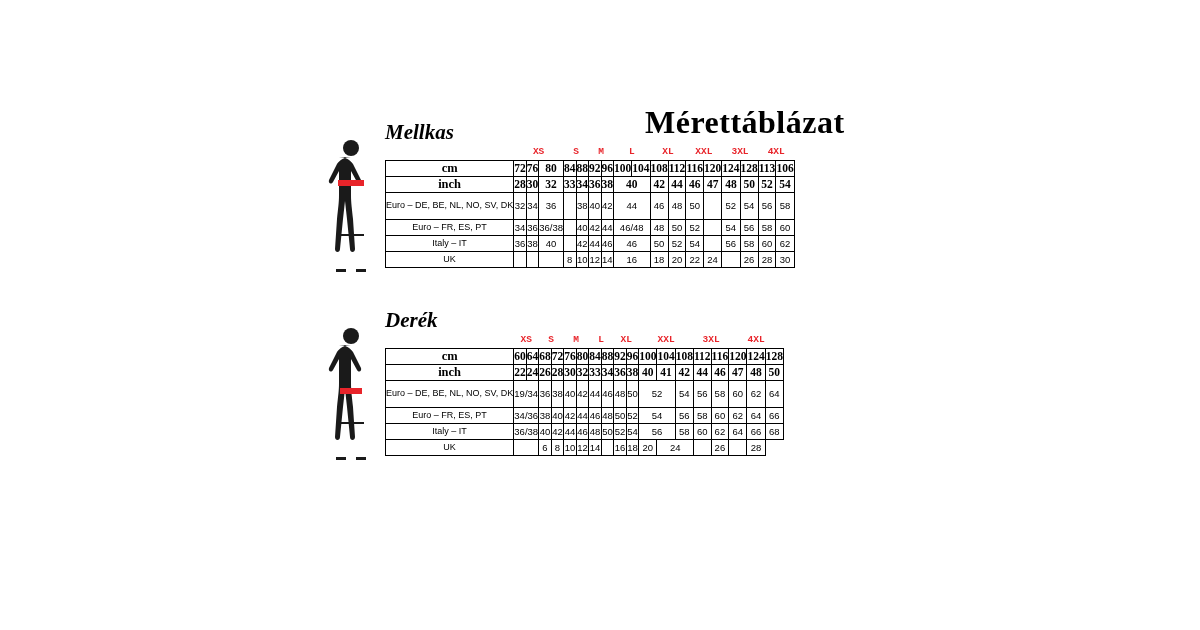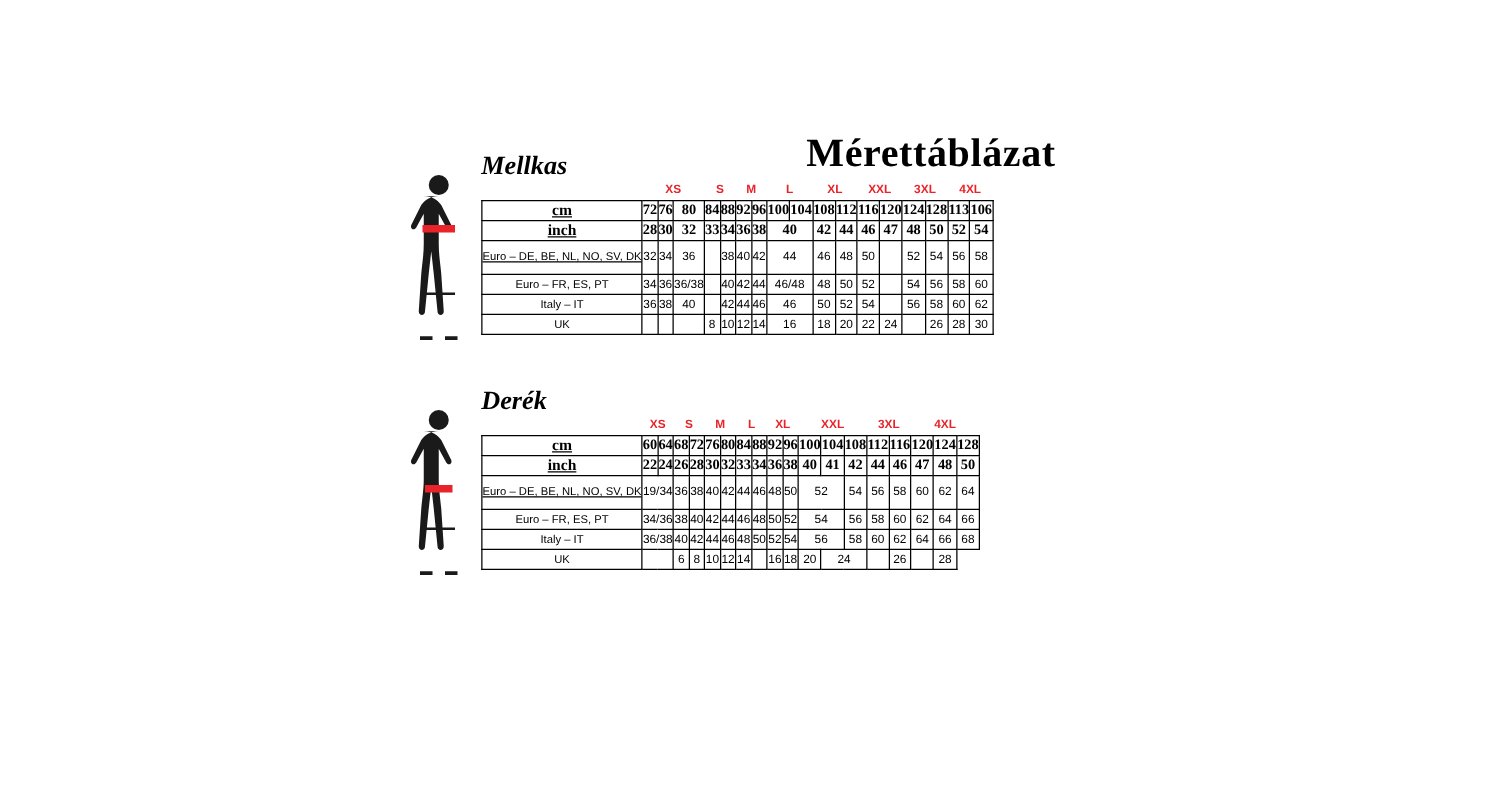--- a/index.html
+++ b/index.html
@@ -70,57 +70,55 @@
     text-align: center;
     vertical-align: middle;
     height: 15px;
     line-height: 1.05;
     font-weight: normal;
   }
   
   table.size-table tr.hdr td {
     border: none;
     color: #e8242a;
-    font-family: Liberation Sans, sans-serif;
+    font-family: Liberation Mono, monospace;
     font-weight: bold;
     font-size: 9.5px;
     height: 14px;
     padding-bottom: 1px;
   }
   table.size-table tr.hdr td.rowlabel {
     border: none;
   }
   td.rowlabel {
     text-align: left;
     padding-left: 3px;
     padding-right: 4px;
     white-space: nowrap;
     font-family: "Liberation Sans", sans-serif;
     font-size: 9px;
   }
   td.rowlabel.bold {
     font-family: "Liberation Serif", serif;
     font-weight: bold;
     font-size: 12.5px;
-    text-decoration: underline;
   }
   td.val {
     font-family: "Liberation Sans", sans-serif;
     font-size: 9.5px;
     width: 23px;
   }
   td.val.bold {
     font-family: "Liberation Serif", serif;
     font-weight: bold;
     font-size: 11.5px;
   }
   td.two-line {
     line-height: 1.15;
     padding: 1px 3px 1px 3px;
-    text-decoration: underline;
   }
   tr.tall td { height: 26px; }
 </style>
 </head>
 <body>
 
 <div class="page">
 
   <div class="main-title">Mérettáblázat</div>
 

